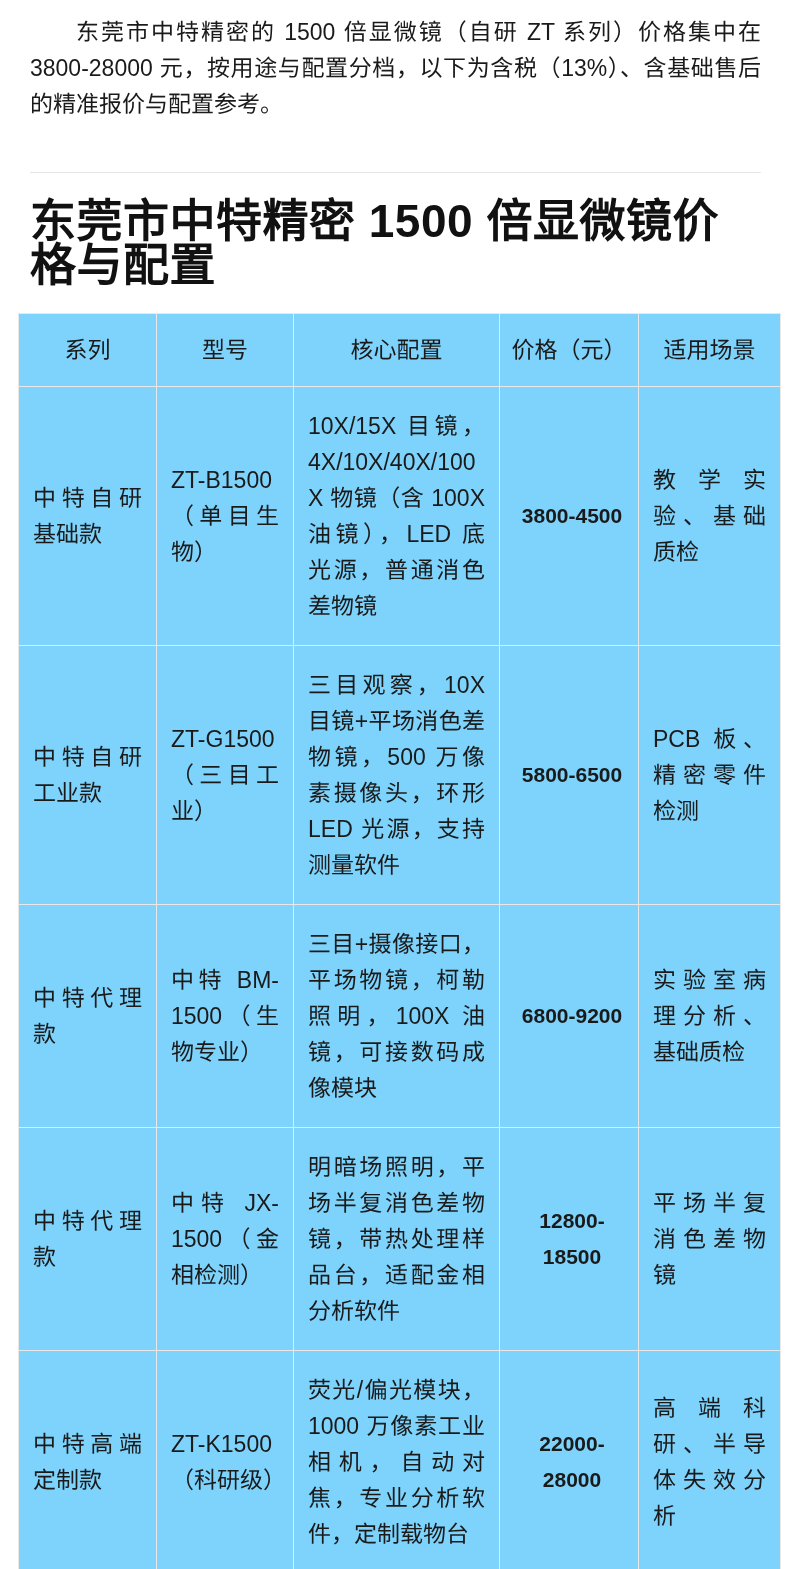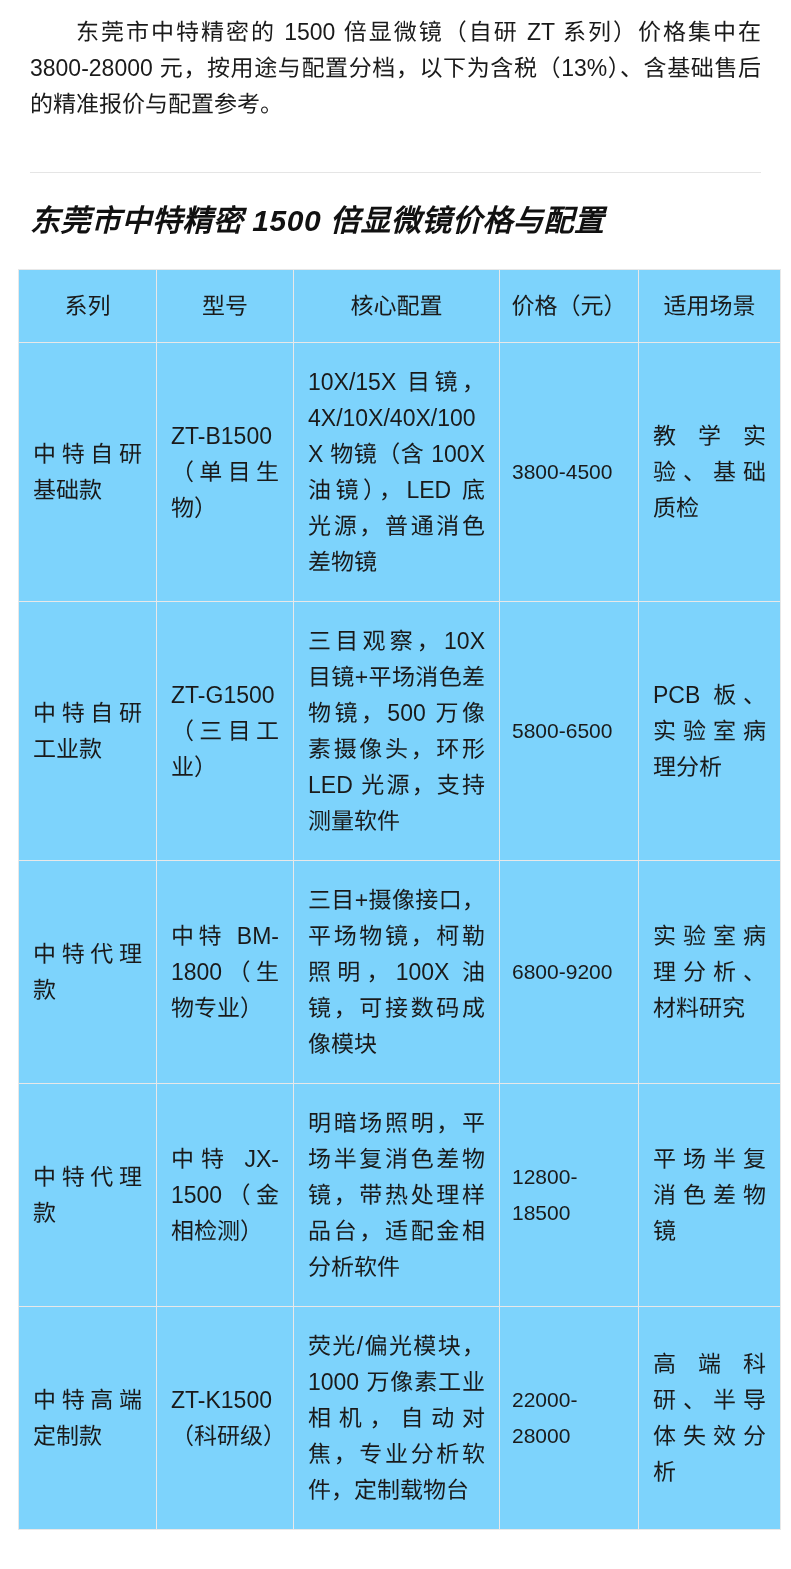--- a/index.html
+++ b/index.html
@@ -28,26 +28,25 @@
     color: #1a1a1a;
   }
   .divider {
     border: none;
     border-top: 1px solid #e5e5e5;
     margin: 50px 0 0 0;
     height: 0;
   }
   .section-title {
     margin: 26px 0 0 0;
-    font-size: 30px;
+    font-size: 46px;
     line-height: 44px;
     font-weight: 700;
     color: #111111;
     letter-spacing: 0.5px;
-    font-style: italic;
   }
   .table-wrap {
     margin: 26px 0 0 -12px;
   }
   table.price-table {
     border-collapse: collapse;
     table-layout: fixed;
     width: 762px;
     background: #7dd3fc;
   }
@@ -65,23 +64,24 @@
     font-weight: 400;
     text-align: center;
     padding: 18px 10px;
   }
   .price-table td {
     padding: 21px 14px;
     text-align: justify;
     margin-top: 8px;
   }
   .price-table td.price-cell {
-    text-align: left;
+    text-align: center;
     font-size: 21px;
     padding: 21px 6px 21px 12px;
+    font-weight: bold;
   }
 </style>
 </head>
 <body>
 
 <div class="page">
 
   <p class="intro">东莞市中特精密的 1500 倍显微镜（自研 ZT 系列）价格集中在 3800-28000 元，按用途与配置分档，以下为含税（13%）、含基础售后的精准报价与配置参考。</p>
 
   <hr class="divider">
@@ -112,28 +112,28 @@
           <td>ZT-B1500（单目生物）</td>
           <td>10X/15X 目镜，4X/10X/40X/100X 物镜（含 100X 油镜），LED 底光源，普通消色差物镜</td>
           <td class="price-cell">3800-4500</td>
           <td>教学实验、基础质检</td>
         </tr>
         <tr>
           <td>中特自研工业款</td>
           <td>ZT-G1500（三目工业）</td>
           <td>三目观察，10X 目镜+平场消色差物镜，500 万像素摄像头，环形 LED 光源，支持测量软件</td>
           <td class="price-cell">5800-6500</td>
-          <td>PCB 板、实验室病理分析</td>
+          <td>PCB 板、精密零件检测</td>
         </tr>
         <tr>
           <td>中特代理款</td>
-          <td>中特 BM-1800（生物专业）</td>
+          <td>中特 BM-1500（生物专业）</td>
           <td>三目+摄像接口，平场物镜，柯勒照明，100X 油镜，可接数码成像模块</td>
           <td class="price-cell">6800-9200</td>
-          <td>实验室病理分析、材料研究</td>
+          <td>实验室病理分析、基础质检</td>
         </tr>
         <tr>
           <td>中特代理款</td>
           <td>中特 JX-1500（金相检测）</td>
           <td>明暗场照明，平场半复消色差物镜，带热处理样品台，适配金相分析软件</td>
           <td class="price-cell">12800-18500</td>
           <td>平场半复消色差物镜</td>
         </tr>
         <tr>
           <td>中特高端定制款</td>

